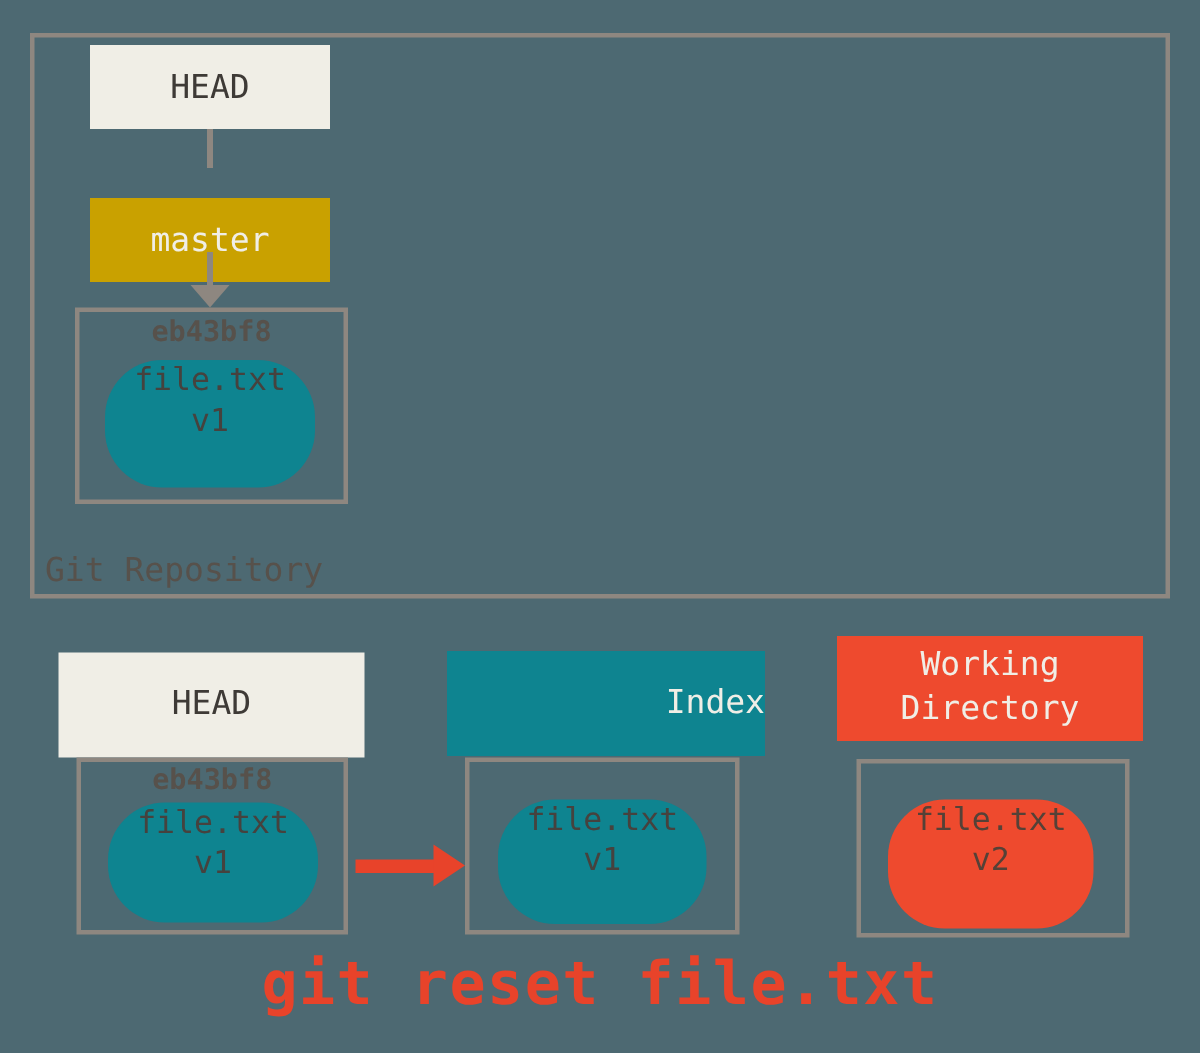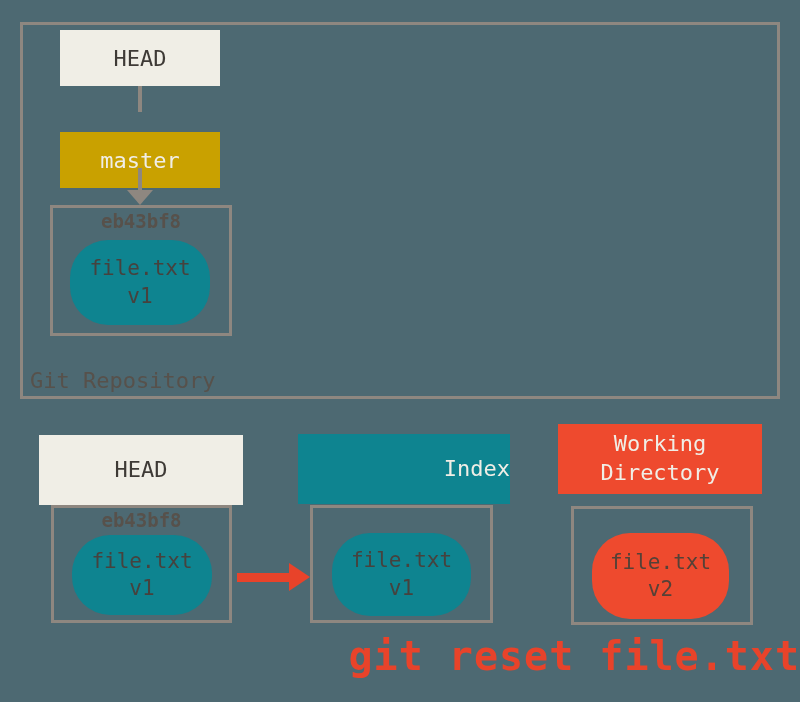--- a/index.html
+++ b/index.html
@@ -39,21 +39,21 @@
     border: 3px solid var(--c-border, #8e8780); box-sizing: border-box;
   }
   .hash-label {
     position: absolute; width: 182px; text-align: center;
     font-size: 19px; color: var(--c-muted_label, #57514b); font-weight: bold;
   }
   .hash-top    { left: 50px; top: 210px; }
   .hash-bottom { left: 51px; top: 509px; width: 181px; }
   .pill {
     position: absolute; border-radius: 38px;
-    display: flex; flex-direction: column; align-items: center; justify-content: center;
+    display: flex; flex-direction: column; align-items: center; justify-content: flex-start;
     font-size: 21px; line-height: 1.3;
   }
   .pill.teal { background: var(--c-teal, #0e8490); color: var(--c-teal_pill_text, #46423e); }
   .pill.red  { background: var(--c-red, #ee4a2e);  color: var(--c-red_pill_text, #554137); }
   .pill-repo  { left: 70px;  top: 240px; width: 140px; height: 85px; }
   .pill-head  { left: 72px;  top: 535px; width: 140px; height: 80px; }
   .pill-index { left: 332px; top: 533px; width: 139px; height: 83px; }
   .pill-wd    { left: 592px; top: 533px; width: 137px; height: 86px; }
   .col-header {
     position: absolute; height: 70px; display: flex; align-items: center; justify-content: center;
@@ -69,21 +69,21 @@
   .reset-arrow-tail {
     position: absolute; left: 237px; top: 573px; width: 53px; height: 9px;
     background: var(--c-caption_red, #e8432a);
   }
   .reset-arrow-head {
     position: absolute; left: 289px; top: 563px; width: 0; height: 0;
     border-top: 14px solid transparent; border-bottom: 14px solid transparent;
     border-left: 21px solid var(--c-caption_red, #e8432a);
   }
   .caption {
-    position: absolute; left: 0; top: 633px; width: 800px; text-align: right;
+    position: absolute; left: 0; top: 633px; width: 800px; text-align: center;
     font-size: 40px; font-weight: bold; color: var(--c-caption_red, #e8432a);
     letter-spacing: 1px;
   }
   .pill span { display: block; }
 </style>
 </head>
 <body>
 
 <div class="canvas">
 

